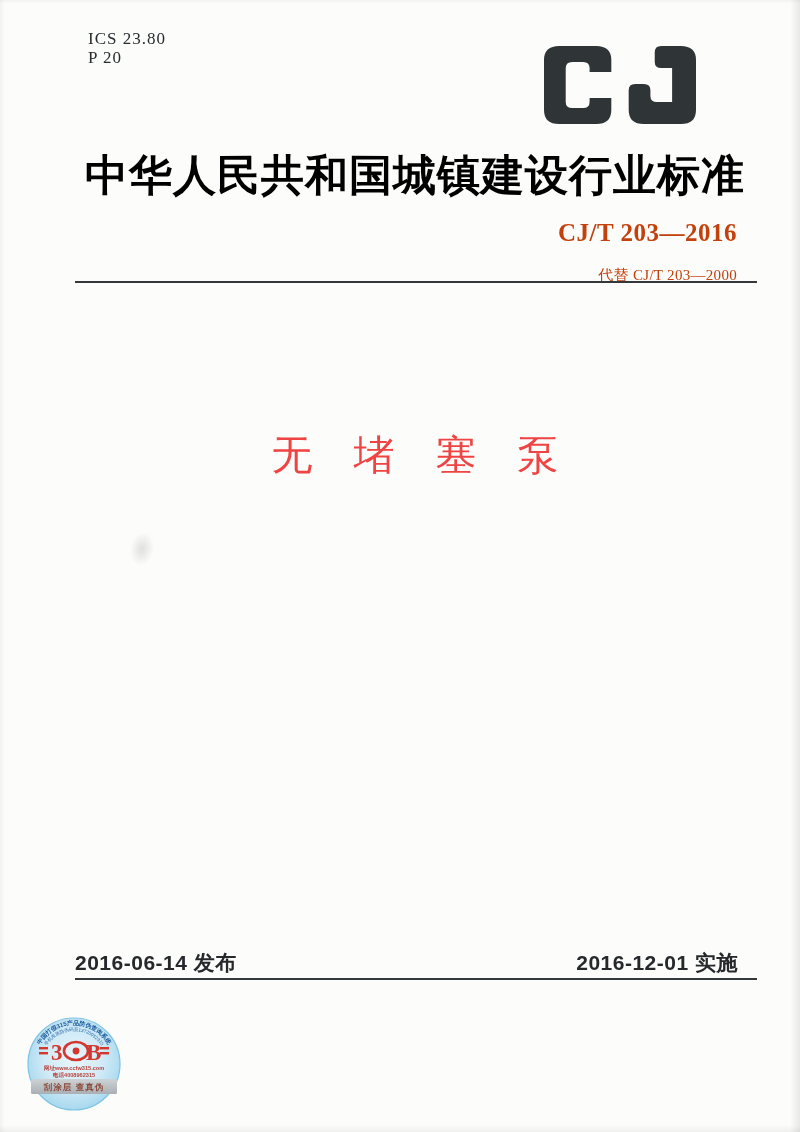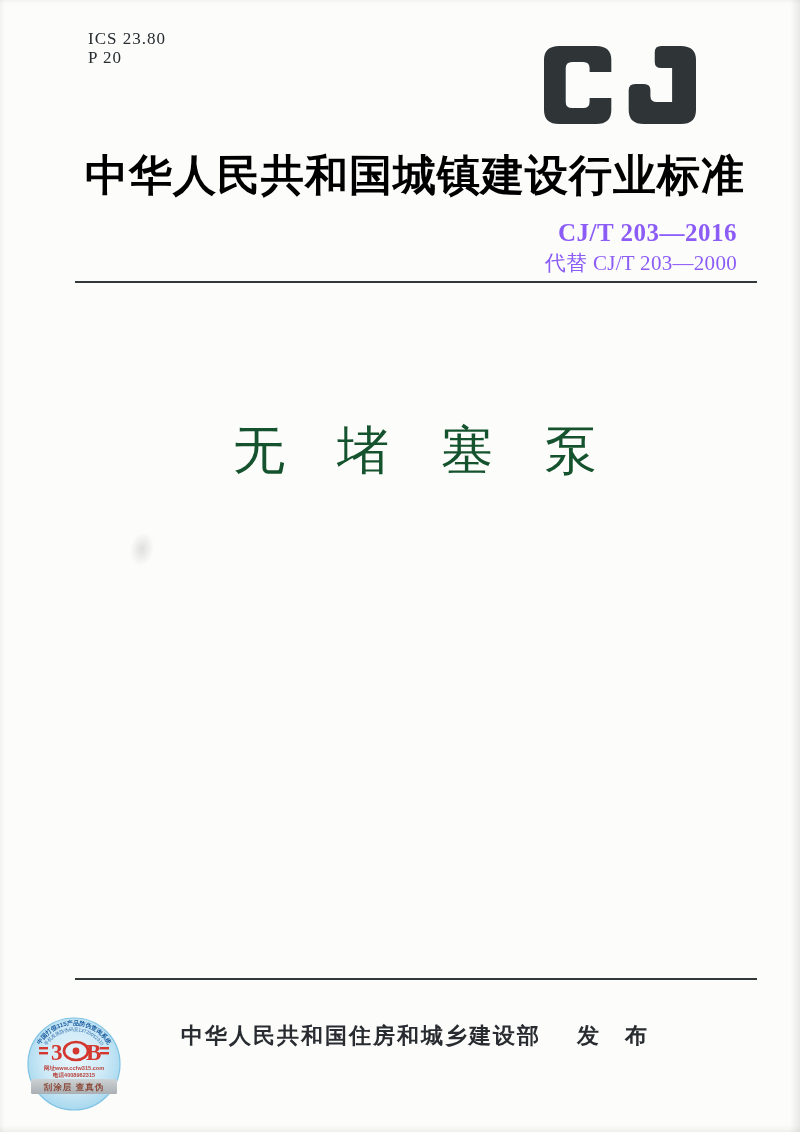--- a/index.html
+++ b/index.html
@@ -20,30 +20,30 @@
 
   .ics{position:absolute;left:88px;top:29px;font-size:17px;line-height:1.12;
     letter-spacing:1px;color:#272c30;}
 
   .logo{position:absolute;left:544px;top:46px;width:152px;height:78px;}
 
   .cat-title{position:absolute;left:60px;right:30px;top:147px;text-align:center;
     font-family:"Liberation Sans",sans-serif;font-weight:bold;font-size:43px;
     letter-spacing:1px;white-space:nowrap;color:#000000;}
 
-  .stdno{position:absolute;right:63px;top:219px;text-align:right;color:#8b5cf6;}
+  .stdno{position:absolute;right:63px;top:219px;text-align:right;color:#c2410c;}
   .stdno .no{font-size:25px;font-weight:bold;letter-spacing:0.5px;line-height:1.1;}
-  .stdno .rep{font-size:21px;margin-top:2px;letter-spacing:0.3px;}
+  .stdno .rep{font-size:15px;margin-top:19px;letter-spacing:0.3px;}
 
   .rule{position:absolute;left:75px;right:43px;height:2px;background:#33383b;}
   .rule-top{top:281px;}
   .rule-bottom{top:978px;}
 
-  .main-cn{position:absolute;left:30px;right:0;top:416px;text-align:center;
-    font-size:52px;color:#14532d;white-space:nowrap;}
+  .main-cn{position:absolute;left:30px;right:0;top:428px;text-align:center;
+    font-size:41px;color:#ef4444;white-space:nowrap;}
   .main-en{position:absolute;left:30px;right:0;top:504px;text-align:center;
     font-weight:bold;font-size:20px;word-spacing:5px;letter-spacing:0.5px;color:#2a2e31;}
 
   .smudge{position:absolute;left:130px;top:532px;width:24px;height:34px;
     background:radial-gradient(ellipse at center,rgba(60,60,60,0.15),rgba(60,60,60,0) 70%);
     transform:rotate(12deg);}
 
   .dates{position:absolute;left:75px;right:62px;top:949px;display:flex;
     justify-content:space-between;font-family:"Liberation Sans",sans-serif;
     font-weight:bold;font-size:21px;letter-spacing:0.5px;color:#26292c;}
@@ -84,26 +84,27 @@
     <div class="no">CJ/T 203—2016</div>
     <div class="rep">代替 CJ/T 203—2000</div>
   </div>
 
   <div class="rule rule-top"></div>
 
   <div class="main-cn">无　堵　塞　泵</div>
 
   <div class="smudge"></div>
 
+  <div class="dates">
+    <span>2016-06-14 发布</span>
+    <span>2016-12-01 实施</span>
+  </div>
 
   <div class="rule rule-bottom"></div>
 
-  <div class="pub">
-    <span>中华人民共和国住房和城乡建设部</span><span class="gap"></span><span>发　布</span>
-  </div>
 
   <div class="stamp">
     <svg width="96" height="96" viewBox="0 0 96 96">
       <defs>
         <radialGradient id="sg" cx="50%" cy="45%" r="60%">
           <stop offset="0%" stop-color="#e9f6fc"></stop>
           <stop offset="55%" stop-color="#cfeaf7"></stop>
           <stop offset="100%" stop-color="#9fd4ec"></stop>
         </radialGradient>
         <linearGradient id="bg" x1="0" y1="0" x2="0" y2="1">

